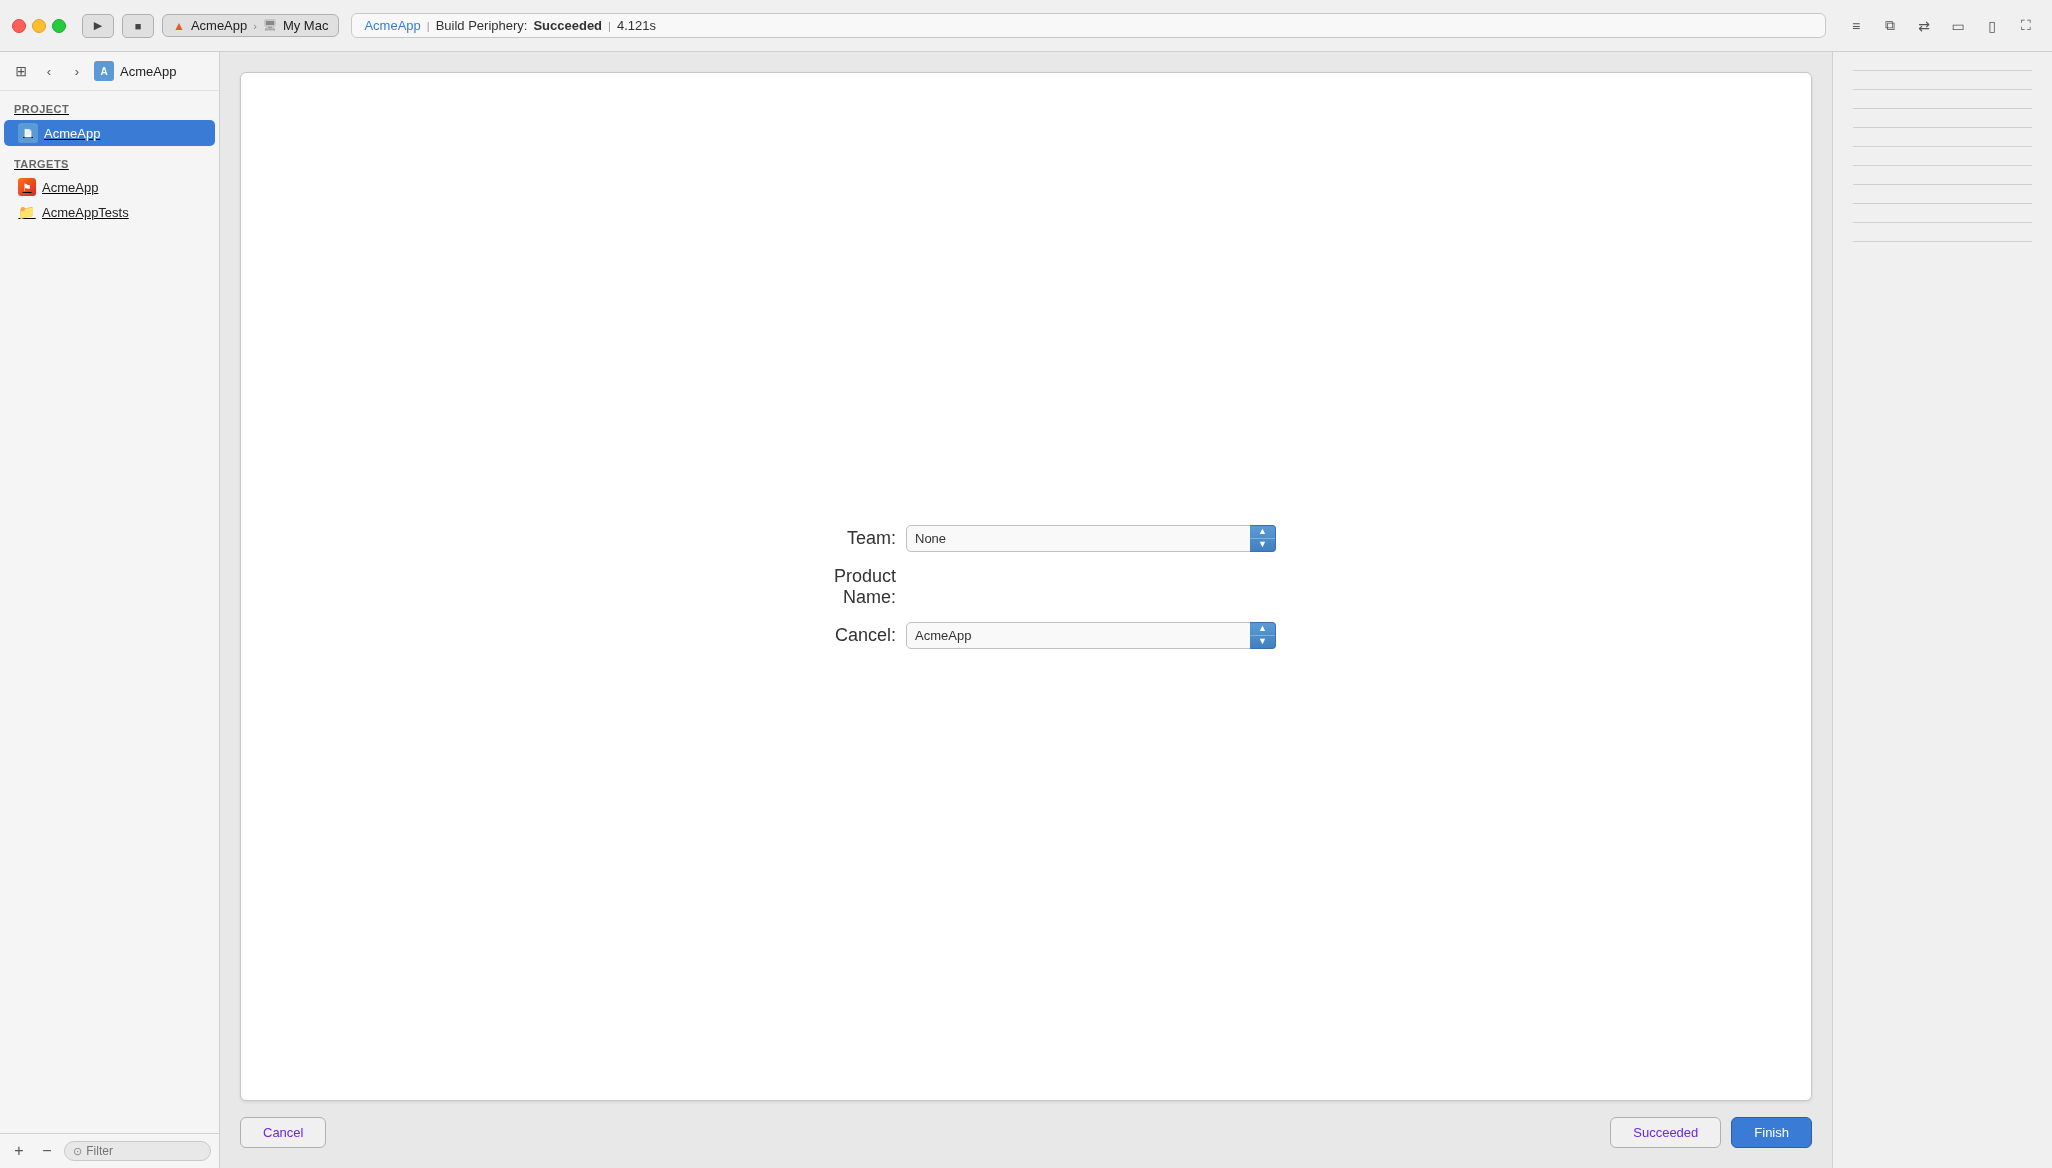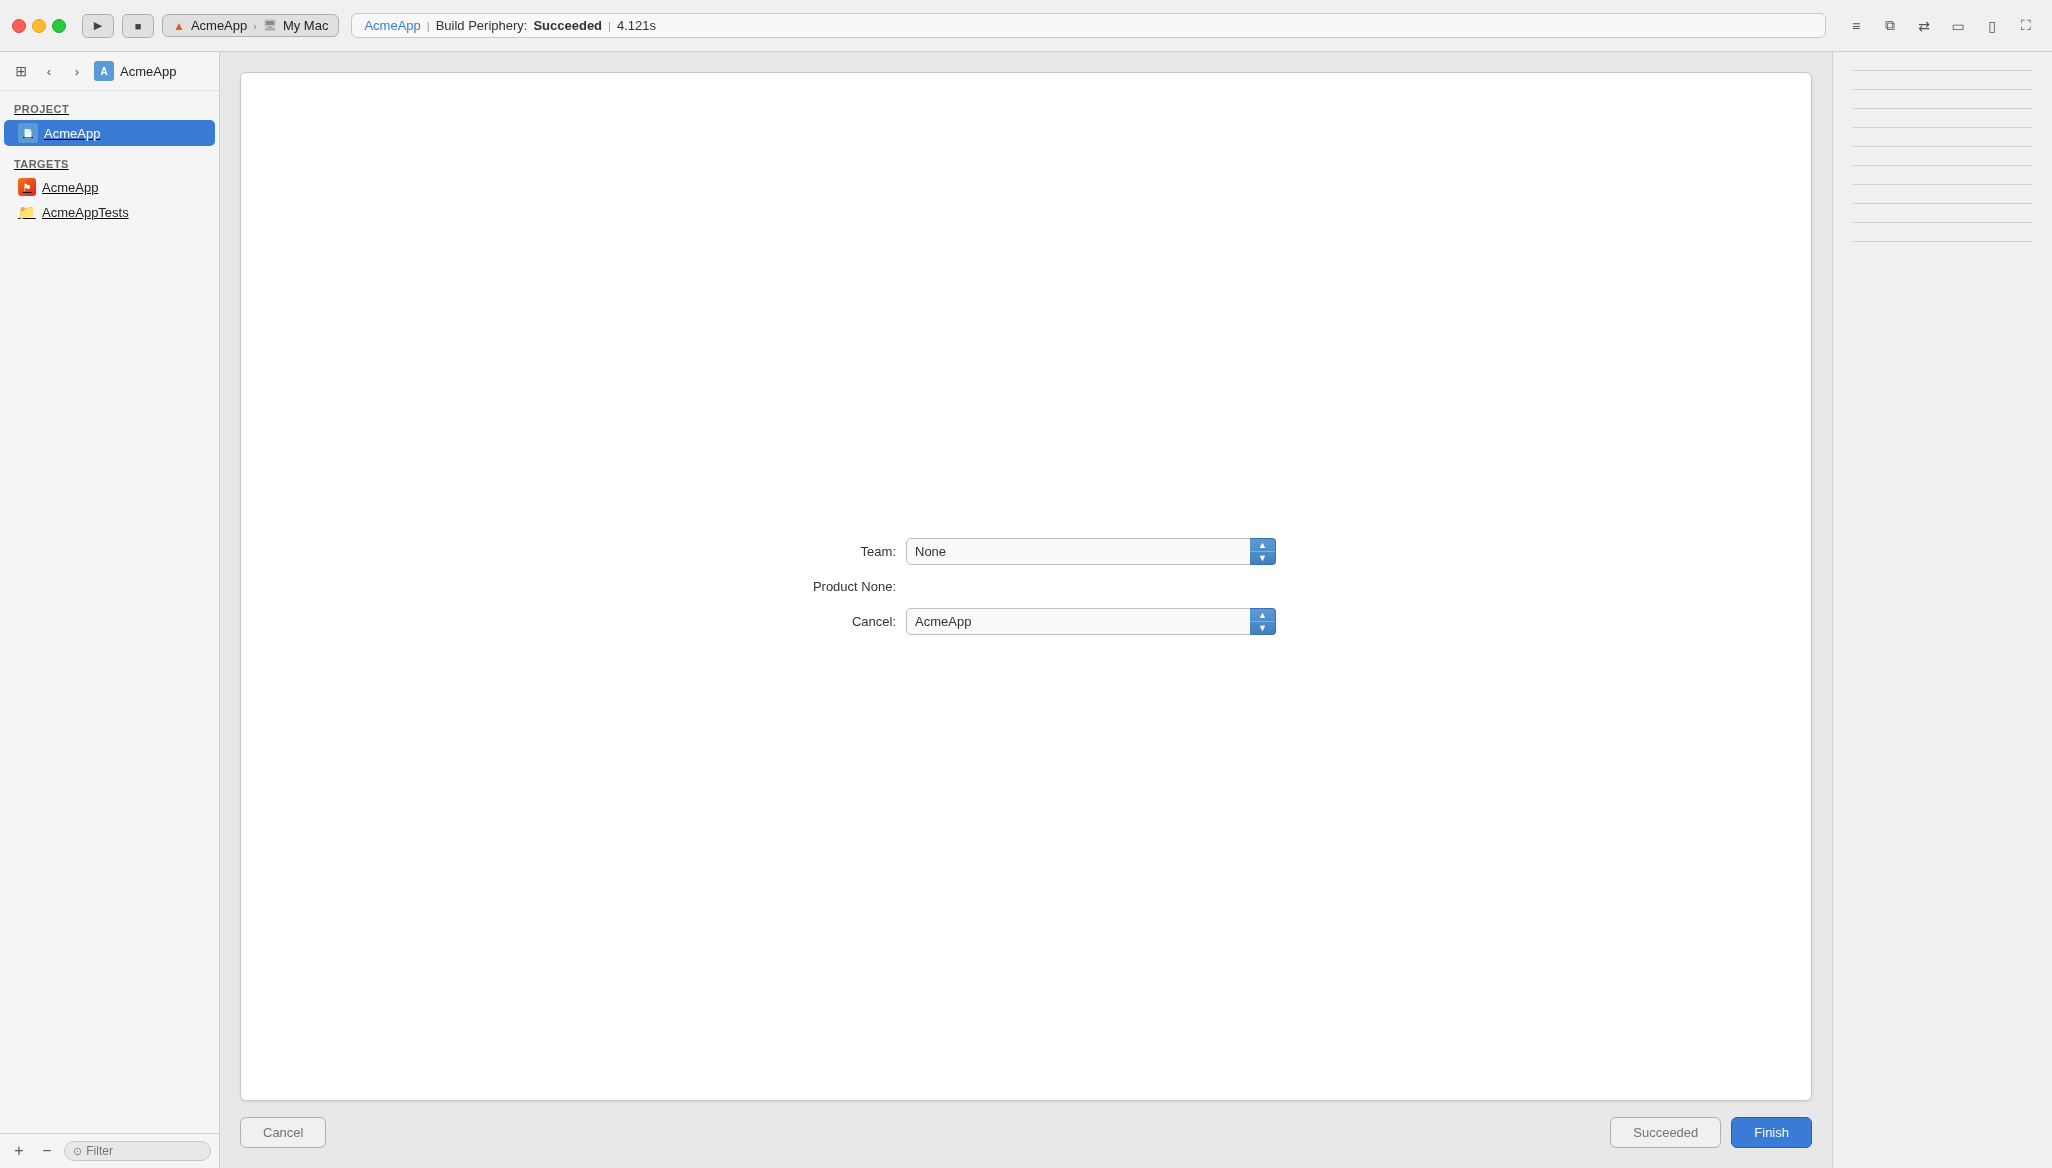--- a/index.html
+++ b/index.html
@@ -301,21 +301,21 @@
       width: 500px;
     }
 
     .form-row {
       display: flex;
       align-items: center;
       gap: 10px;
     }
 
     .form-label {
-      font-size: 13px;
+      font-size: 18px;
       color: #333;
       text-align: right;
       width: 120px;
       flex-shrink: 0;
     }
 
     .select-container {
       position: relative;
       flex: 1;
     }
@@ -376,21 +376,21 @@
       padding-top: 16px;
     }
 
     .btn {
       padding: 7px 22px;
       border-radius: 6px;
       font-size: 13px;
       cursor: pointer;
       border: 1px solid #b0b0b0;
       background: #f0f0f0;
-      color: #737373;
+      color: #6d28d9;
     }
     .btn-primary {
       background: #3a7bd5;
       border-color: #2a5ea8;
       color: white;
     }
 
     .btn-group {
       display: flex;
       gap: 10px;
@@ -506,21 +506,21 @@
               <option>None</option>
             </select>
             <div class="select-stepper">
               <div class="stepper-up">▲</div>
               <div class="stepper-down">▼</div>
             </div>
           </div>
         </div>
 
         <div class="form-row">
-          <div class="form-label">Product None:</div>
+          <div class="form-label">Product Name:</div>
         </div>
 
         <div class="form-row">
           <div class="form-label">Cancel:</div>
           <div class="select-container">
             <select class="styled-select">
               <option>AcmeApp</option>
             </select>
             <div class="select-stepper">
               <div class="stepper-up">▲</div>

